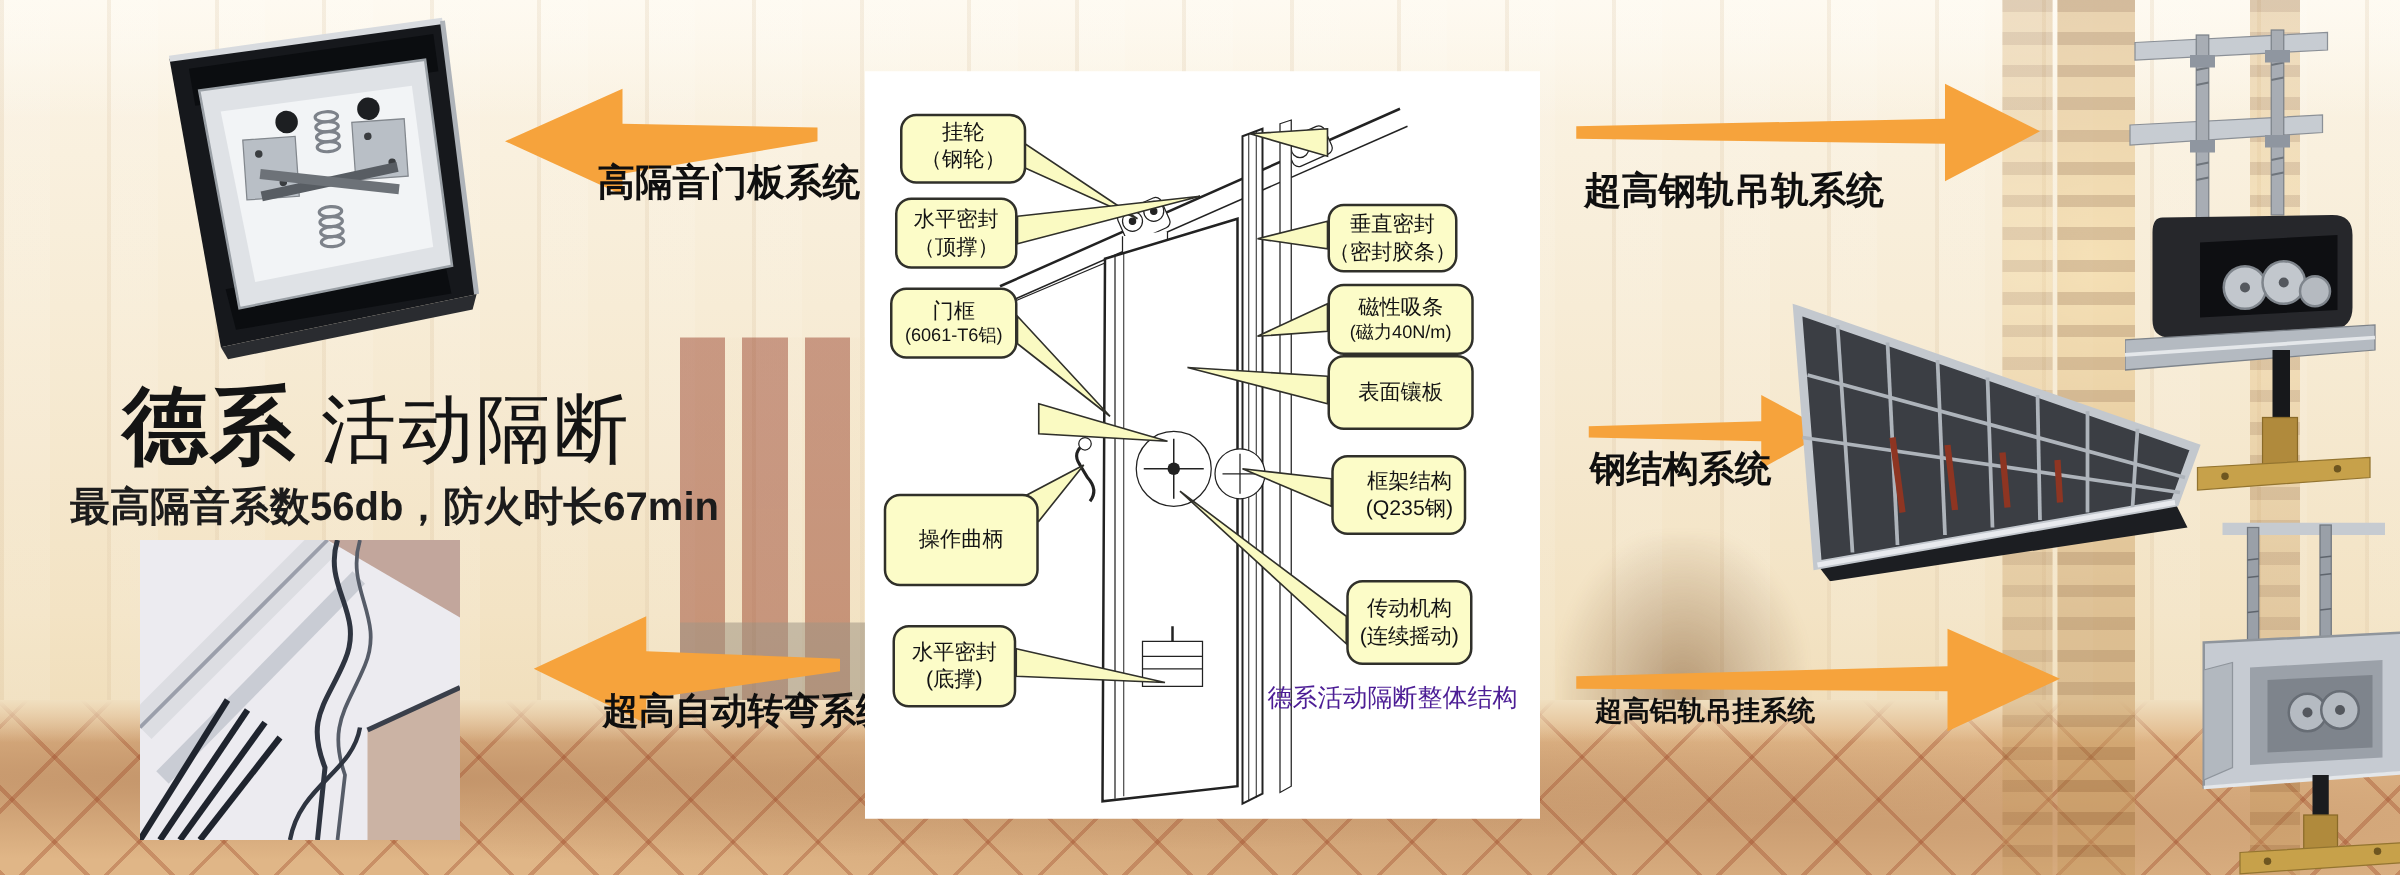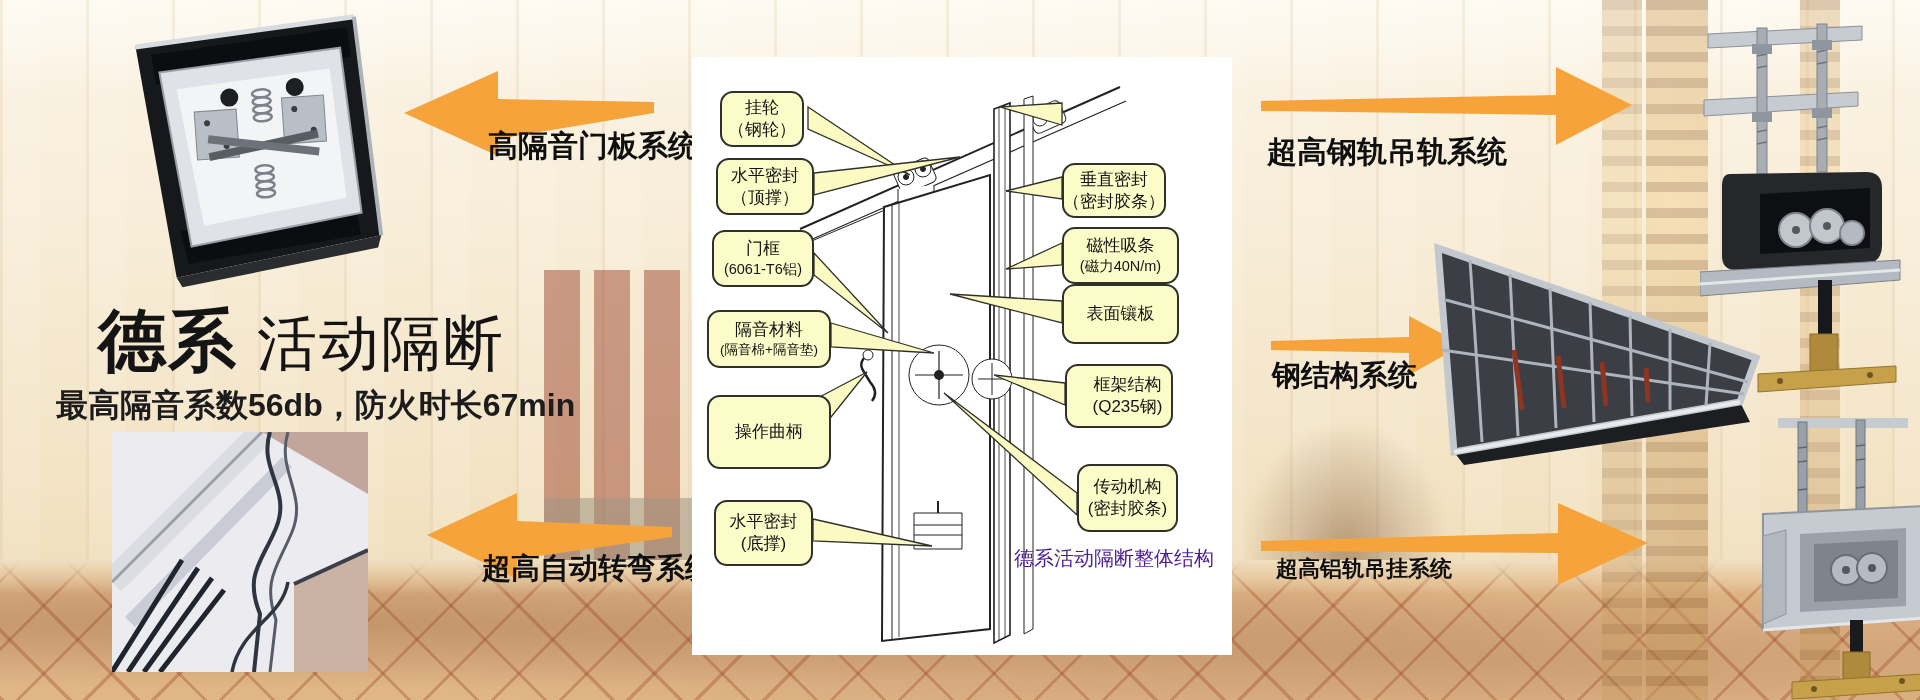--- a/index.html
+++ b/index.html
@@ -37,35 +37,35 @@
 
   
   .brand-title{left:98px;top:296px;white-space:nowrap;color:#141414;}
   .brand-title .bold{font-size:68px;font-weight:800;letter-spacing:2px;}
   .brand-title .reg{font-size:60px;font-weight:400;letter-spacing:2px;margin-left:10px;}
   .brand-sub{left:56px;top:384px;font-size:32px;font-weight:700;color:#1c1c1c;white-space:nowrap;}
 
   
   .arrow polygon{fill:#F6A33C;}
   .sys-label{font-weight:700;color:#0f0f0f;white-space:nowrap;}
-  .sl-tl{left:488px;top:126px;font-size:30px;font-family:Liberation Serif, serif;}
+  .sl-tl{left:478px;top:126px;font-size:30px;font-family:Liberation Serif, serif;}
   .sl-bl{left:482px;top:549px;font-size:29px;}
   .sl-tr{left:1267px;top:132px;font-size:30px;}
   .sl-mr{left:1272px;top:356px;font-size:29px;}
   .sl-br{left:1276px;top:554px;font-size:22px;}
 
   
   .diagram{left:692px;top:57px;width:540px;height:598px;background:#ffffff;}
   .diagram svg{position:absolute;left:0;top:0;}
   .callout{position:absolute;background:#FCFCC8;border:2px solid #30302a;border-radius:13px;
     display:flex;flex-direction:column;justify-content:center;align-items:center;text-align:center;
     line-height:1.28;font-size:17px;color:#141414;box-sizing:border-box;padding:2px 3px;white-space:nowrap;}
   .callout .sm{font-size:13.5px;}
   .callout .md{font-size:14.5px;}
-  .cl1{left:28px;top:34px;width:84px;height:56px;}
+  .cl1{left:28px;top:34px;width:101px;height:56px;font-family:Liberation Mono, monospace;}
   .cl2{left:24px;top:101px;width:98px;height:57px;}
   .cl3{left:20px;top:173px;width:102px;height:57px;}
   .cl4{left:15px;top:253px;width:124px;height:58px;}
   .cl5{left:15px;top:338px;width:124px;height:74px;}
   .cl6{left:22px;top:443px;width:99px;height:66px;}
   .cr1{left:370px;top:29px;width:116px;height:61px;}
   .cr2{left:370px;top:106px;width:104px;height:55px;}
   .cr3{left:370px;top:170px;width:117px;height:57px;}
   .cr4{left:370px;top:227px;width:117px;height:60px;}
   .cr5{left:373px;top:307px;width:108px;height:64px;padding-left:20px;}
@@ -229,24 +229,20 @@
       <span>（钢轮）</span>
     </div>
     <div class="callout cl2">
       <span>水平密封</span>
       <span>（顶撑）</span>
     </div>
     <div class="callout cl3">
       <span>门框</span>
       <span class="md">(6061-T6铝)</span>
     </div>
-    <div class="callout cl4">
-      <span>隔音材料</span>
-      <span class="sm">(隔音棉+隔音垫)</span>
-    </div>
     <div class="callout cl5">
       <span>操作曲柄</span>
     </div>
     <div class="callout cl6">
       <span>水平密封</span>
       <span>(底撑)</span>
     </div>
     <div class="callout cr2">
       <span>垂直密封</span>
       <span>（密封胶条）</span>
@@ -257,21 +253,21 @@
     </div>
     <div class="callout cr4">
       <span>表面镶板</span>
     </div>
     <div class="callout cr5">
       <span>框架结构</span>
       <span>(Q235钢)</span>
     </div>
     <div class="callout cr6">
       <span>传动机构</span>
-      <span>(密封胶条)</span>
+      <span>(连续摇动)</span>
     </div>
     <div class="diagram-caption">德系活动隔断整体结构</div>
   </div>
 
   <svg class="abs" style="left:1418px;top:230px;" width="345" height="235" viewBox="0 0 345 235">
     <polygon points="36,222 322,172 332,192 46,235" fill="#1c1e22"></polygon>
     <polygon points="20,18 338,128 322,172 36,222" fill="#3b3e44" stroke="#c3c8ce" stroke-width="7"></polygon>
     <g stroke="#aeb4bb" stroke-width="3">
       <line x1="52" y1="30" x2="64" y2="212"></line>
         <line x1="92" y1="44" x2="100" y2="206"></line>

